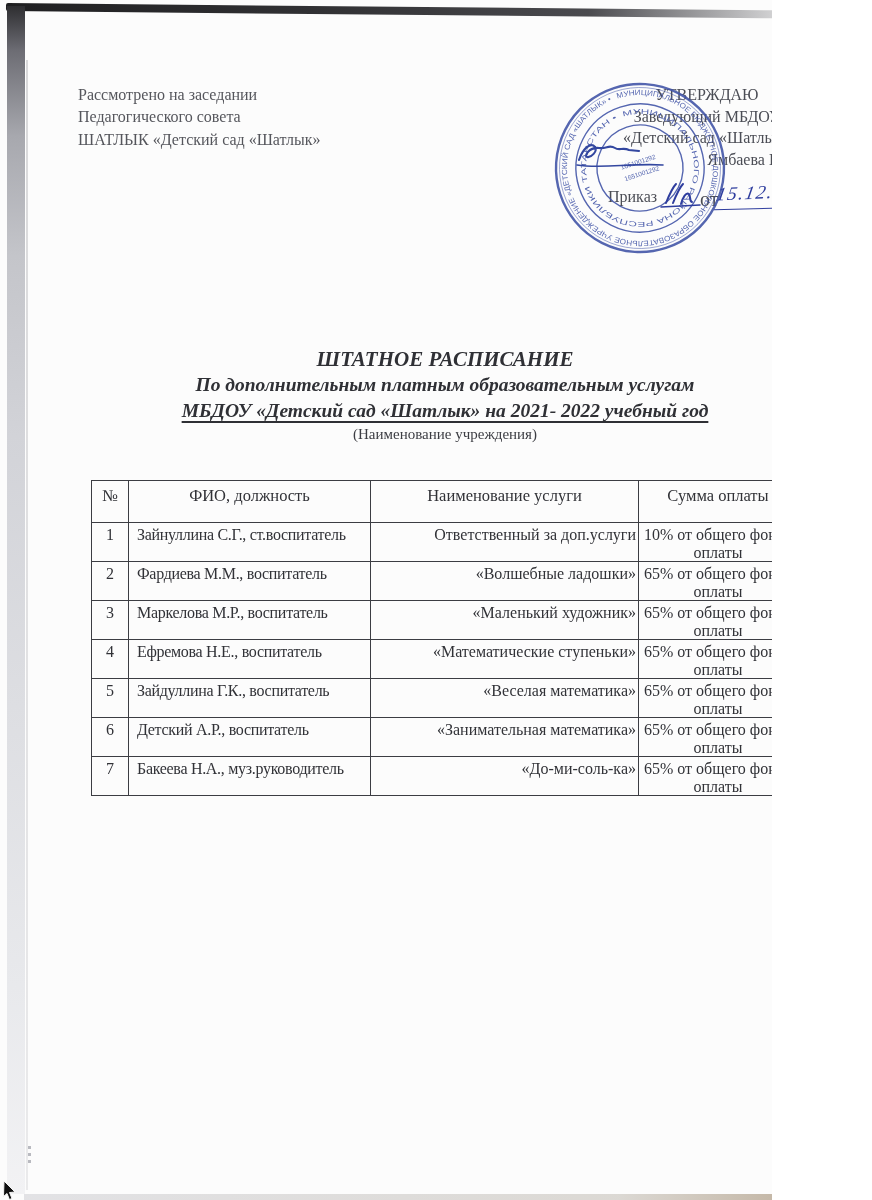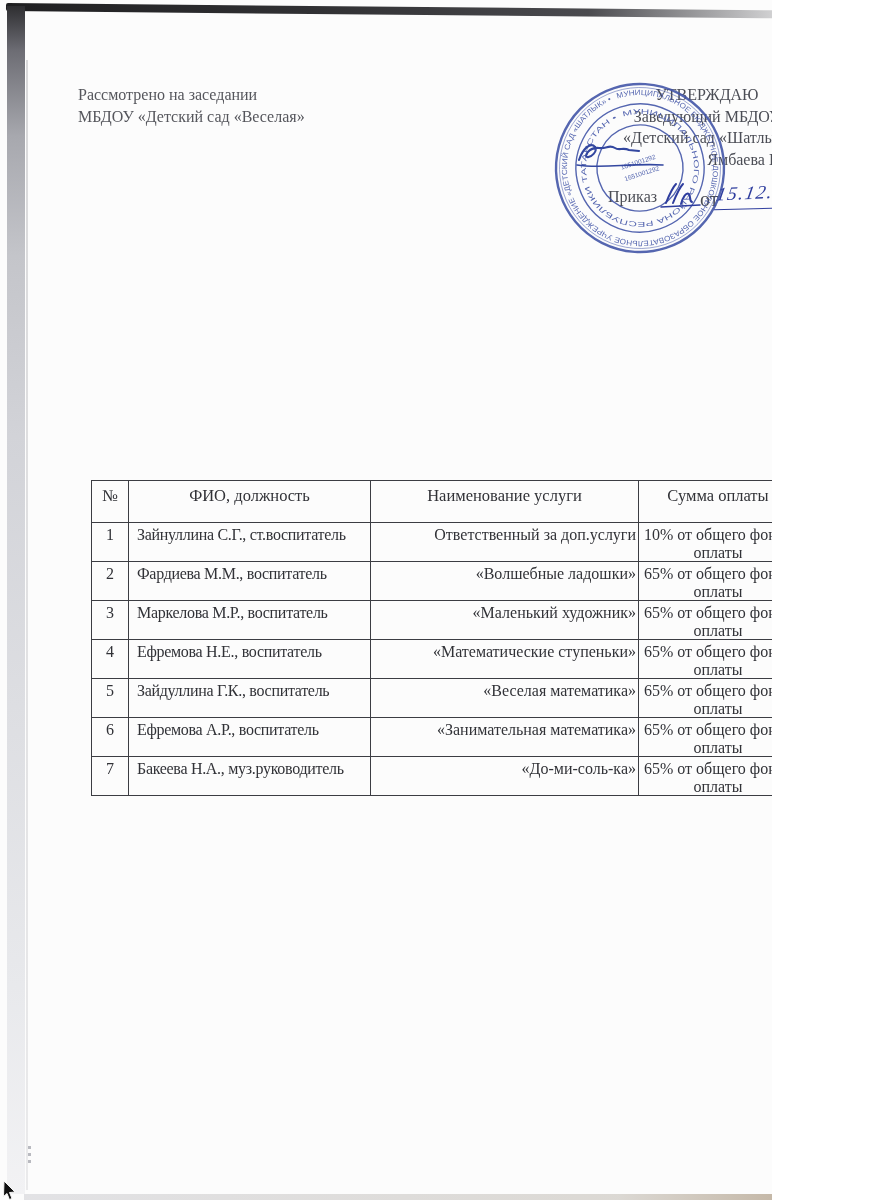--- a/index.html
+++ b/index.html
@@ -66,21 +66,22 @@
   <div class="artifact-left-edge"></div>
   <div class="artifact-right"></div>
   <div class="artifact-bottom"></div>
   <div class="speck"></div>
   <svg class="cursor-svg" width="18" height="20" viewBox="0 0 18 20">
     <path d="M3,1 L14,12 L8.5,12.5 L11,18.5 L8.4,19.5 L6,13.5 L2.5,16.5 Z" fill="#101010" stroke="#f5f5f5" stroke-width="1"></path>
   </svg>
 
   <div class="review-block">
     <div>Рассмотрено на заседании</div>
-    <div>МБДОУ «Детский сад «Веселая»</div>
+    <div>Педагогического совета</div>
+    <div>ШАТЛЫК «Детский сад «Шатлык»</div>
   </div>
 
   <div class="approve-block">
     <div>УТВЕРЖДАЮ</div>
     <div>Заведующий МБДОУ</div>
     <div>«Детский сад «Шатлык»</div>
     <div class="approve-sign-line">Ямбаева Г.Ф</div>
   </div>
   <span class="order-label">Приказ</span>
   <span class="order-from">от</span>
@@ -119,20 +120,26 @@
       <text font-size="7" fill="#4356a8" font-family="Liberation Sans, sans-serif">
         <textPath href="#innerArc" textLength="332" lengthAdjust="spacingAndGlyphs">МУНИЦИПАЛЬНОГО РАЙОНА РЕСПУБЛИКИ ТАТАРСТАН •</textPath>
       </text>
       <g fill="#4356a8" font-size="6.5" text-anchor="middle" font-family="Liberation Sans, sans-serif">
         <text x="88" y="84">1651001292</text>
         <text x="88" y="96">1651001292</text>
       </g>
     </g>
   </svg>
 
+  <div class="title-block">
+    <div class="title-l1">ШТАТНОЕ РАСПИСАНИЕ</div>
+    <div class="title-l2">По дополнительным платным образовательным услугам</div>
+    <div class="title-l3">МБДОУ «Детский сад «Шатлык» на 2021- 2022 учебный год</div>
+    <div class="title-sub">(Наименование учреждения)</div>
+  </div>
 
   <table class="staff-table">
     <colgroup>
         <col style="width:37px">
         <col style="width:242px">
         <col style="width:268px">
         <col style="width:159px">
       </colgroup>
     <thead>
       <tr>
@@ -168,21 +175,21 @@
         <td class="c-pay">65% от общего фонда оплаты</td>
       </tr>
       <tr>
         <td class="c-num">5</td>
         <td class="c-name">Зайдуллина Г.К., воспитатель</td>
         <td class="c-serv">«Веселая математика»</td>
         <td class="c-pay">65% от общего фонда оплаты</td>
       </tr>
       <tr>
         <td class="c-num">6</td>
-        <td class="c-name">Ефремова А.Р., воспитатель</td>
+        <td class="c-name">Детский А.Р., воспитатель</td>
         <td class="c-serv">«Занимательная математика»</td>
         <td class="c-pay">65% от общего фонда оплаты</td>
       </tr>
       <tr>
         <td class="c-num">7</td>
         <td class="c-name">Бакеева Н.А., муз.руководитель</td>
         <td class="c-serv">«До-ми-соль-ка»</td>
         <td class="c-pay">65% от общего фонда оплаты</td>
       </tr>
     </tbody>

